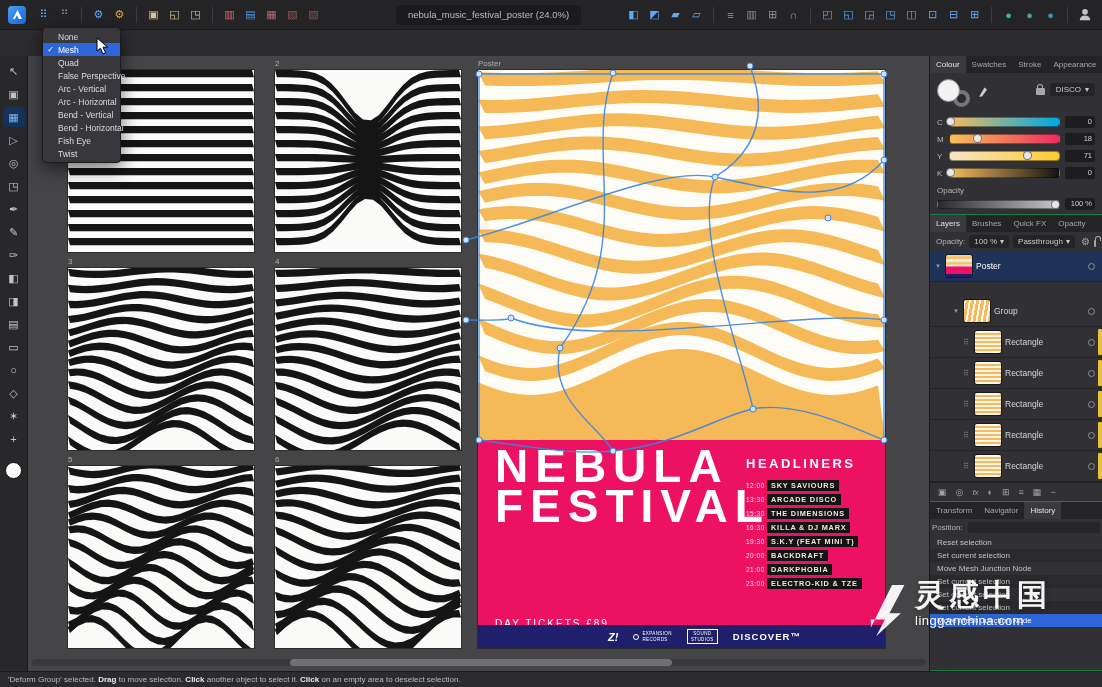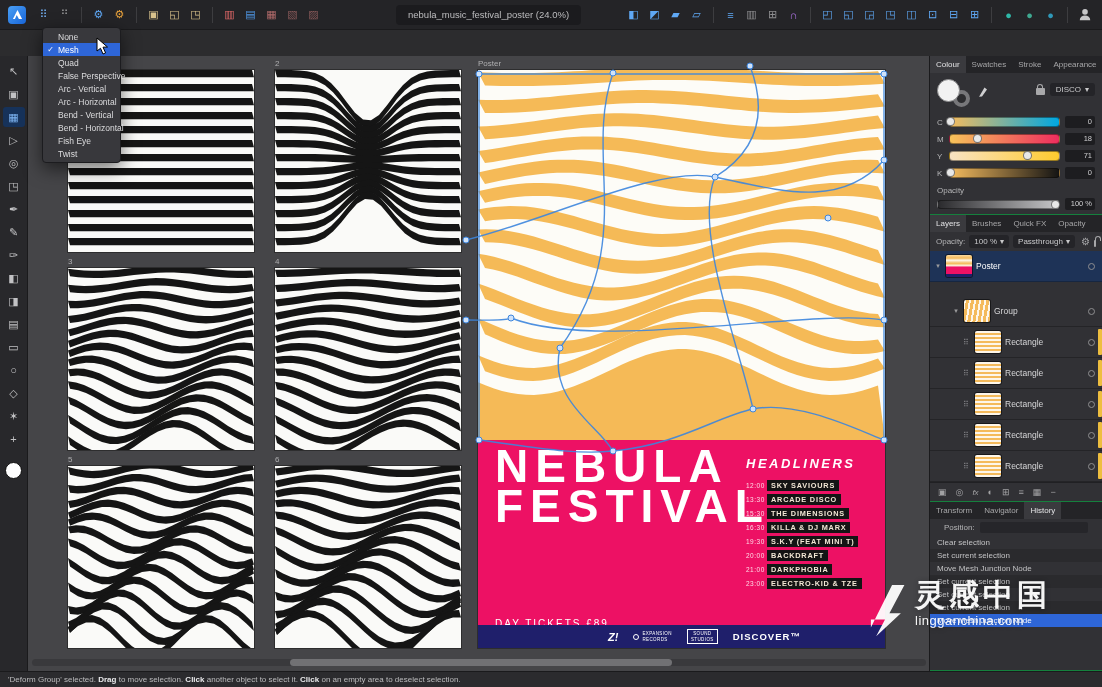--- a/index.html
+++ b/index.html
@@ -42,21 +42,21 @@
   .ab-label{position:absolute;font-size:8px;color:#aeaeb0;top:-11px;left:0;}
   .artboard svg,.stripes-wrap svg{display:block;}
   .poster{position:absolute;left:450px;top:14px;width:407px;height:578px;box-shadow:0 0 0 1px rgba(0,0,0,.35);}
   .stripes-wrap{position:absolute;left:0;top:0;width:407px;height:370px;background:#fdfcf7;overflow:hidden;}
   #mesh-overlay{position:absolute;left:0;top:0;overflow:visible;z-index:6;}
   .poster-pink{position:absolute;left:0;top:370px;width:407px;height:185px;background:#ed1164;}
   .poster-title{position:absolute;left:17px;top:6px;color:#fff;}
   .poster-title div{font-size:46px;line-height:40px;font-weight:bold;letter-spacing:7px;}
   .poster-tickets{position:absolute;left:17px;top:138px;font-size:10px;letter-spacing:2px;color:#fff;margin-top:40px;}
   .headliners{position:absolute;left:268px;top:16px;width:136px;}
-  .hl-title{font-size:13px;font-weight:bold;letter-spacing:2.5px;color:#fff;font-style:italic;}
+  .hl-title{font-size:13px;font-weight:bold;letter-spacing:2.5px;color:#fff;}
   .sched{margin-top:7px;}
   .sched-row{display:flex;align-items:center;gap:1px;height:14px;}
   .sched-time{font-size:6.5px;color:#ffd9e6;width:20px;letter-spacing:.5px;flex:none;}
   .sched-pill{background:#141414;color:#f2e7d5;font-size:7.3px;font-weight:bold;letter-spacing:.8px;padding:1px 4px;white-space:nowrap;}
   .poster-footer{position:absolute;left:0;top:555px;width:407px;height:23px;background:#1f1f6b;display:flex;align-items:center;gap:15px;padding-left:130px;box-sizing:border-box;color:#fff;}
   .fl-badge{font-size:11px;font-weight:bold;font-style:italic;}
   .fl-stack{display:flex;align-items:center;gap:3px;font-size:4.5px;letter-spacing:.4px;line-height:1.2;}
   .fl-stack .dot{width:6px;height:6px;border-radius:50%;border:1.5px solid #fff;box-sizing:border-box;}
   .fl-box{border:1px solid #fff;font-size:4.5px;text-align:center;padding:1px 3px;line-height:1.2;letter-spacing:.4px;}
   .fl-plain{font-size:9.5px;font-weight:bold;letter-spacing:1px;}
@@ -102,21 +102,21 @@
   .lt-waves{background:repeating-linear-gradient(100deg,#fdf6ea 0 2px,#f4ba5b 2px 5px);}
   .lt-stripes{background:repeating-linear-gradient(0deg,#fdf6ea 0 2px,#f4ba5b 2px 4px);}
   .lname{font-size:8.5px;color:#d6d6d8;white-space:nowrap;overflow:hidden;}
   .ldot{position:absolute;right:7px;width:7px;height:7px;border-radius:50%;border:1.5px solid #8e8e90;box-sizing:border-box;}
   .ltag{position:absolute;right:0;top:2px;bottom:2px;width:4px;background:#eebe3f;border-radius:1px;}
   .layers-footer{height:18px;border-top:1px solid #202023;display:flex;align-items:center;gap:9px;padding:0 8px;font-size:9px;color:#a2a2a4;}
   .lf-icon{display:flex;align-items:center;justify-content:center;}
   .lf-icon.fx{font-style:italic;font-size:8px;}
 
   .hist-section{flex:1;display:flex;flex-direction:column;overflow:hidden;}
-  .pos-row{display:flex;align-items:center;gap:5px;padding:3px 14px;font-size:8px;color:#b4b4b6;}
+  .pos-row{display:flex;align-items:center;gap:5px;padding:3px 2px;font-size:8px;color:#b4b4b6;}
   .pos-field{flex:1;height:11px;background:#26262a;border-radius:2px;}
   .hist-row{height:13px;line-height:13px;font-size:8px;color:#c2c2c4;padding-left:7px;white-space:nowrap;}
   .hist-row:nth-child(even){background:#2a2a2d;}
   .hist-row.selected{background:#2e66d8;color:#fff;}
 
   
   .statusbar{position:absolute;left:0;bottom:0;width:100%;height:16px;background:#2b2b2e;border-top:1px solid #1a1a1c;font-size:8px;color:#bcbcbe;display:flex;align-items:center;padding-left:8px;box-sizing:border-box;z-index:30;}
   .statusbar span{white-space:pre;}
   .statusbar span.b{font-weight:bold;color:#e9e9eb;}
 
@@ -588,21 +588,21 @@
       <div class="ptabs" id="history-tabs">
           <div class="ptab">Transform</div>
           <div class="ptab">Navigator</div>
           <div class="ptab active">History</div>
         </div>
       <div class="pos-row">
         <span>Position:</span>
         <span class="pos-field"></span>
       </div>
       <div id="history-list">
-          <div class="hist-row">Clear selection</div>
+          <div class="hist-row">Reset selection</div>
           <div class="hist-row">Set current selection</div>
           <div class="hist-row">Move Mesh Junction Node</div>
           <div class="hist-row">Set current selection</div>
           <div class="hist-row">Set current selection</div>
           <div class="hist-row">Set current selection</div>
           <div class="hist-row selected">Move Mesh Junction Node</div>
         </div>
     </section>
 
   </aside>

